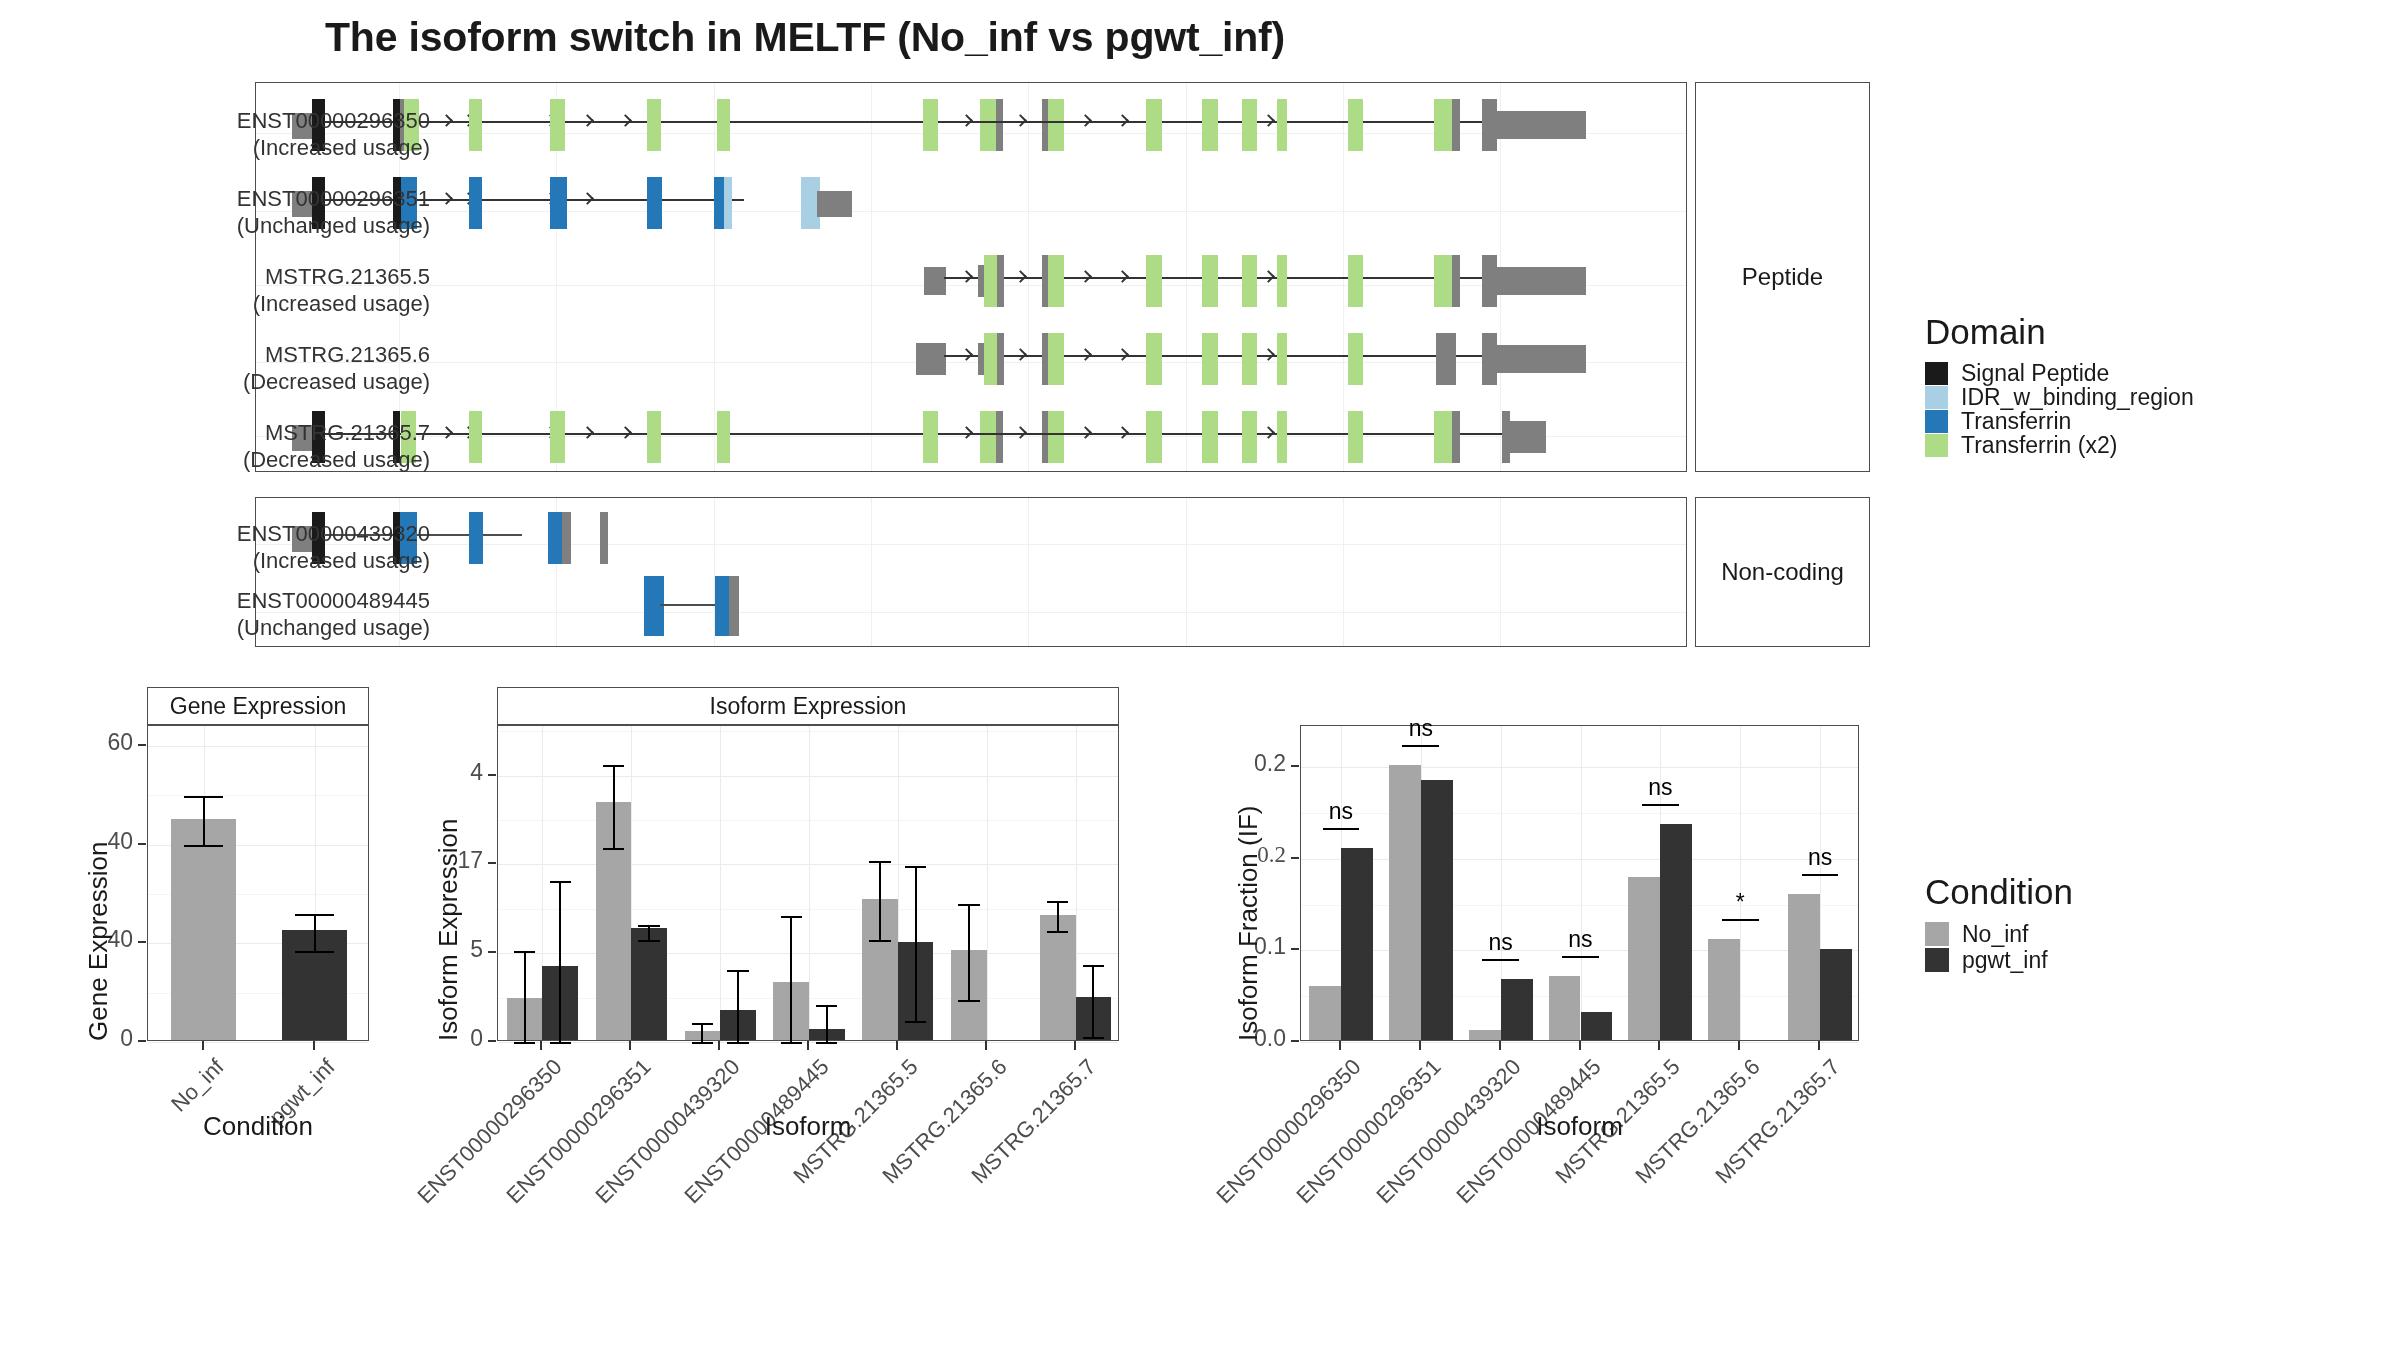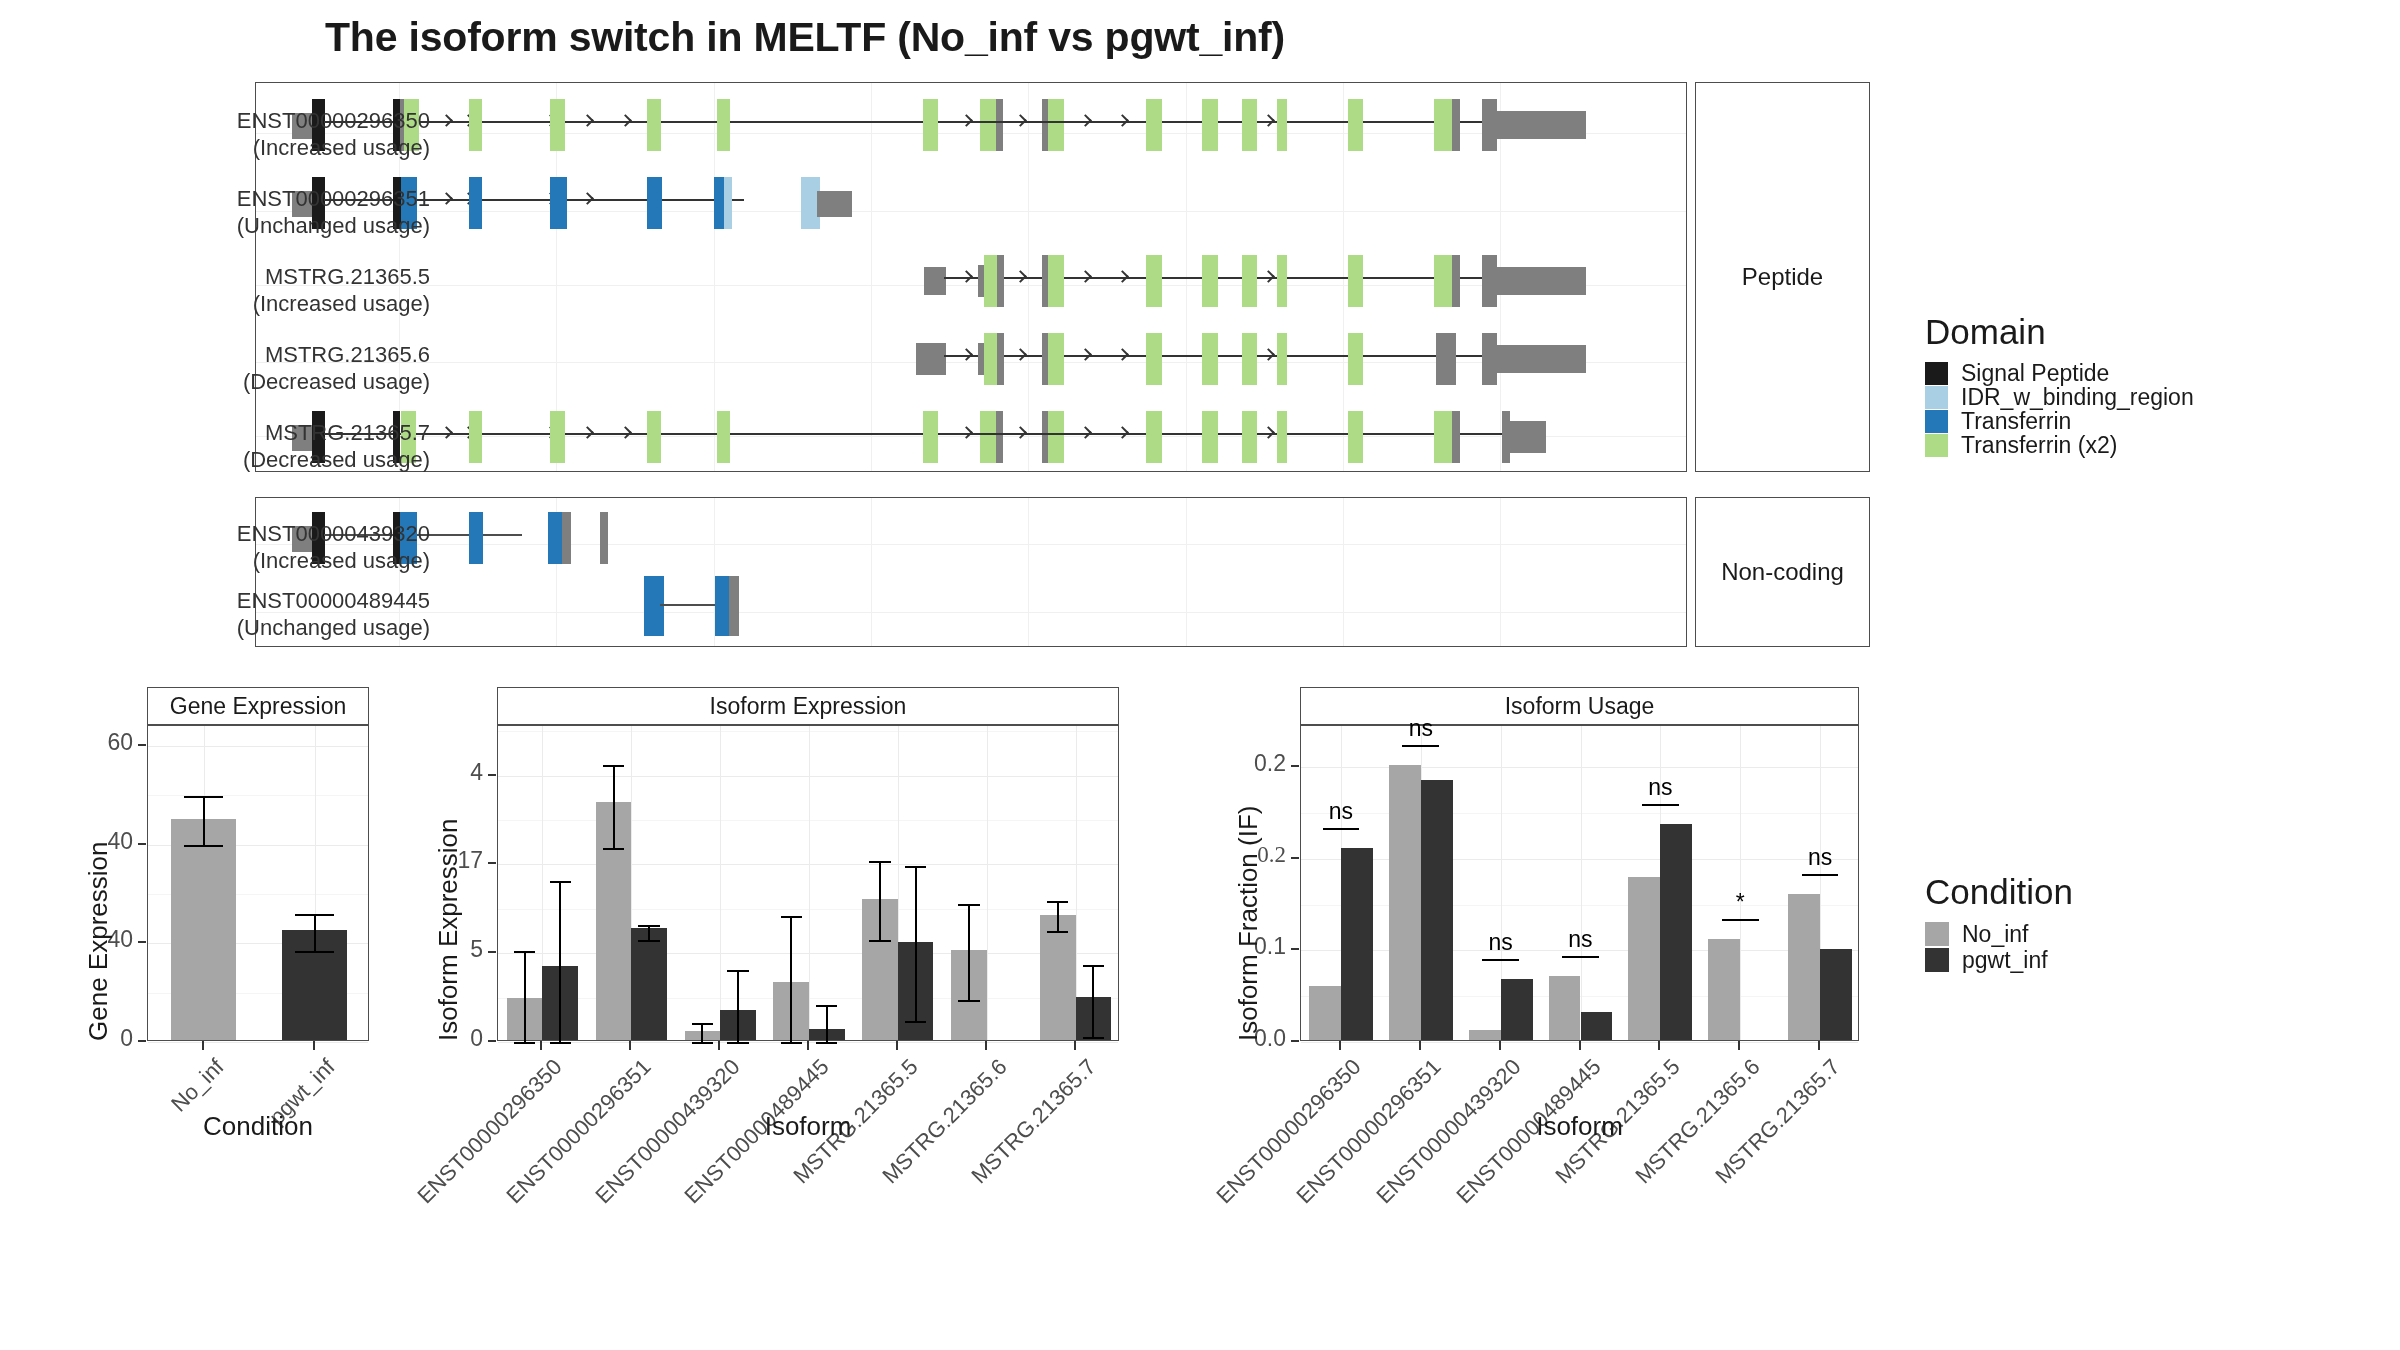--- a/index.html
+++ b/index.html
@@ -459,23 +459,20 @@
     <div class="xtickmark" style="left: 460.857px; top: 354px;"></div>
     <div class="xlabrot" style="left: 209.857px; top: 367px; width: 260px;">MSTRG.21365.5</div>
     <div class="xtickmark" style="left: 549.714px; top: 354px;"></div>
     <div class="xlabrot" style="left: 298.714px; top: 367px; width: 260px;">MSTRG.21365.6</div>
     <div class="xtickmark" style="left: 638.571px; top: 354px;"></div>
     <div class="xlabrot" style="left: 387.571px; top: 367px; width: 260px;">MSTRG.21365.7</div>
     <div class="axis-title" style="left: 62px; width: 622px; text-align: center; top: 424px;">Isoform</div>
     <div class="axis-title yaxis-title" style="left: -2px; top: 354px;">Isoform Expression</div>
   </div>
 <div class="abs" id="chart-isouse" style="left:1215px;top:687px;width:650px;height:360px;">
-    <div class="chart-strip" style="left: 85px; top: 0px; width: 559px; height: 38px;">
-      <span>Isoform Usage</span>
-    </div>
     <div class="chart-frame" style="left: 85px; top: 38px; width: 559px; height: 316px;">
       <div class="gl" style="top: 316px; background: rgb(235, 235, 235);"></div>
       <div class="gl" style="top: 224.406px; background: rgb(235, 235, 235);"></div>
       <div class="gl" style="top: 132.812px; background: rgb(235, 235, 235);"></div>
       <div class="gl" style="top: 41.2174px; background: rgb(235, 235, 235);"></div>
       <div class="gl" style="top: 270.203px; background: rgb(245, 245, 245);"></div>
       <div class="gl" style="top: 178.609px; background: rgb(245, 245, 245);"></div>
       <div class="gl" style="top: 87.0145px; background: rgb(245, 245, 245);"></div>
       <div class="glv" style="left: 39.9286px;"></div>
       <div class="glv" style="left: 119.786px;"></div>

